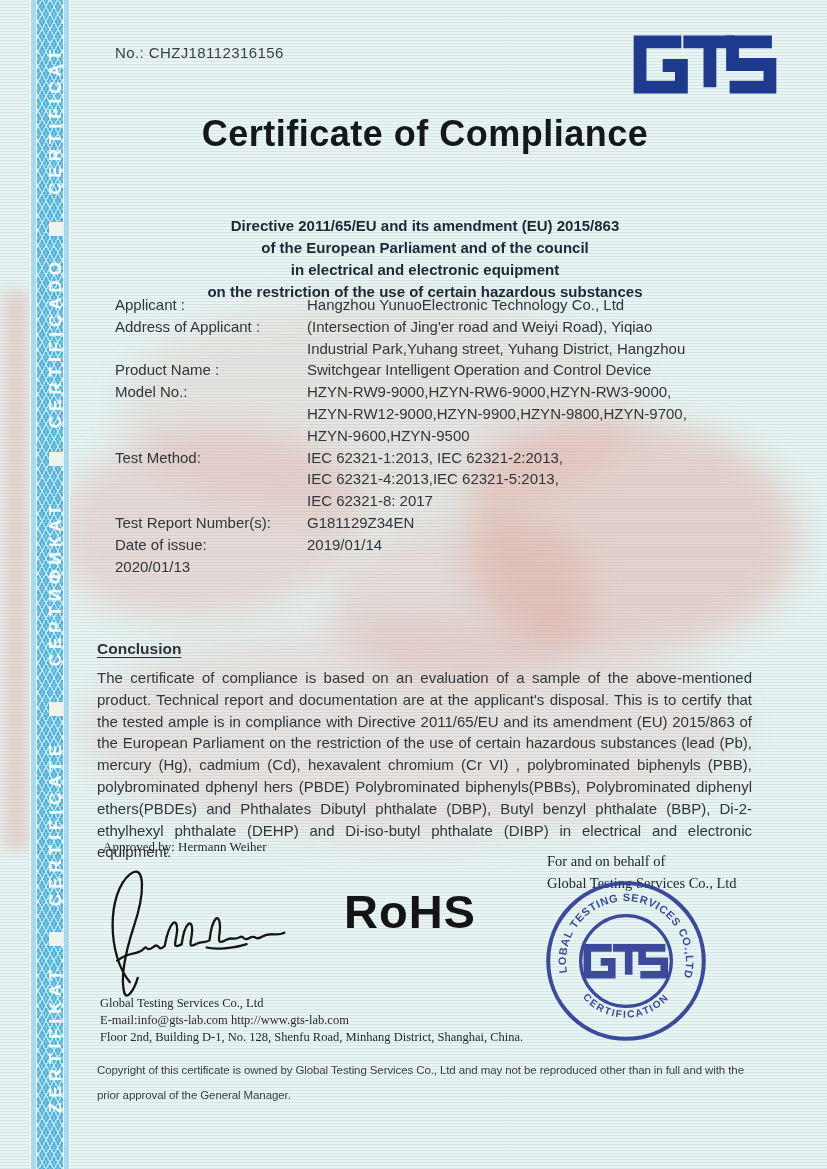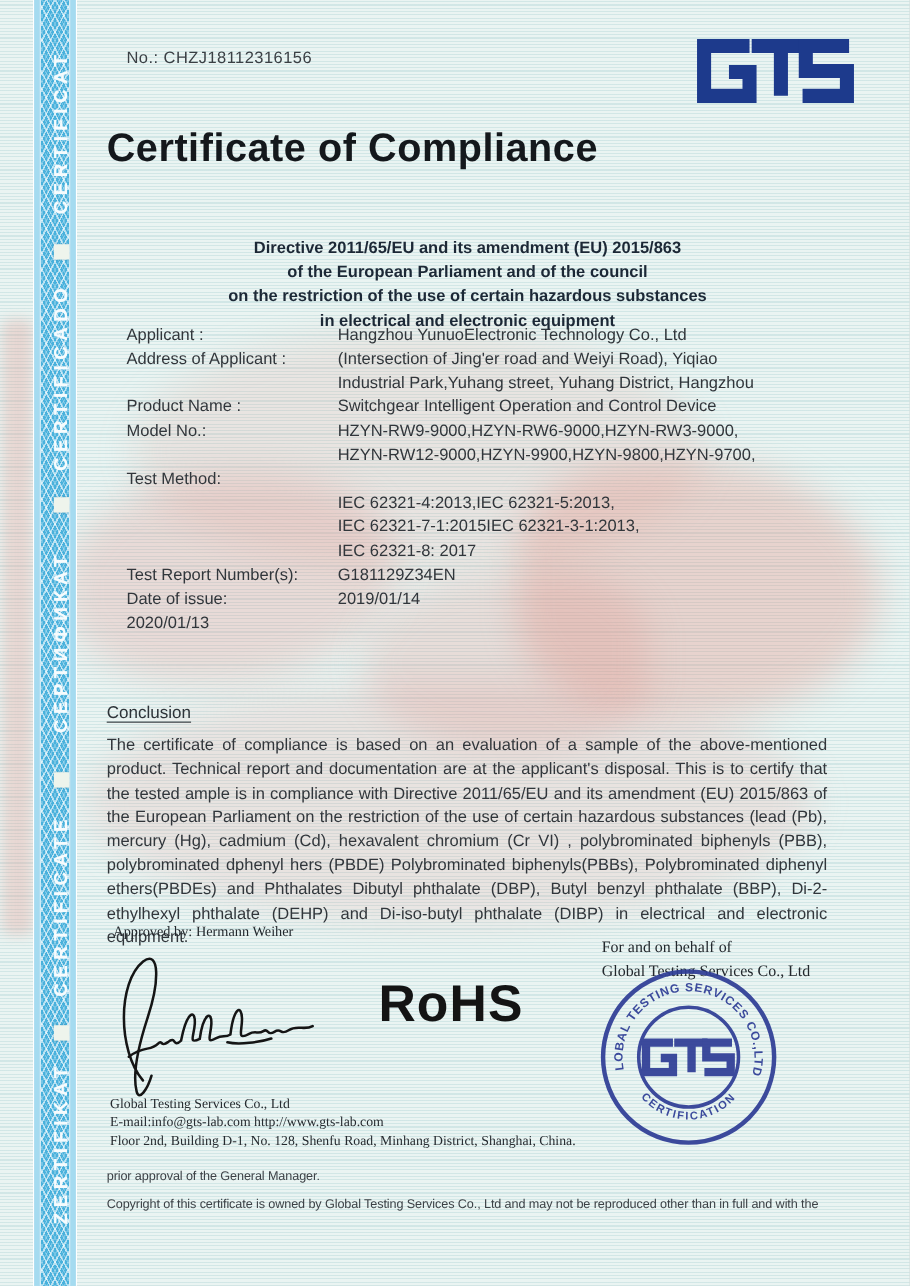--- a/index.html
+++ b/index.html
@@ -31,32 +31,32 @@
   .vword{position:absolute;left:0;width:38px;display:flex;align-items:center;justify-content:center;}
   .vword span{
     writing-mode:vertical-rl;transform:rotate(180deg);
     font-size:17px;font-weight:bold;color:#f6fbfd;letter-spacing:5px;
     text-shadow:0 0 1px rgba(255,255,255,.6);white-space:nowrap;
   }
   .band-sq{position:absolute;left:12px;width:14px;height:14px;background:#eef4ec;box-shadow:0 0 2px rgba(0,60,90,.25);}
   
   .cert-no{position:absolute;left:115px;top:44px;font-size:15px;color:#3a3f44;letter-spacing:.4px;}
   .logo{position:absolute;left:630px;top:34px;}
-  .title{position:absolute;left:97px;top:113px;width:656px;
+  .title{position:absolute;left:97px;top:113px;width:656px;text-align:center;
          font-size:36px;font-weight:bold;color:#14181c;letter-spacing:.5px;}
   .directive{position:absolute;left:97px;top:187px;width:656px;text-align:center;
          font-size:15px;font-weight:bold;color:#1c2836;line-height:22px;margin-top:28px;}
   
   .fields{position:absolute;left:115px;top:294px;width:648px;font-size:15px;color:#31363b;line-height:21.8px;}
   .frow{display:flex;}
   .flabel{width:192px;flex:none;}
   .fvalue{flex:1;white-space:nowrap;}
   
   .conclusion-h{position:absolute;left:97px;top:640px;font-size:15.5px;color:#2d3338;
-         text-decoration:underline;text-underline-offset:3px;}
+         text-decoration:underline;text-underline-offset:3px;font-weight:bold;}
   .conclusion-p{position:absolute;left:97px;top:667px;width:655px;font-size:15px;color:#31363b;
          line-height:21.8px;text-align:justify;}
   
   .approved{position:absolute;left:103px;top:839px;font-family:"Liberation Serif", serif;
          font-size:13px;color:#23282d;}
   .sig{position:absolute;left:86px;top:852px;transform:rotate(-2deg);}
   .rohs{position:absolute;left:344px;top:884px;font-size:47px;font-weight:bold;color:#141414;letter-spacing:1px;}
   .behalf{position:absolute;left:547px;top:850px;font-family:"Liberation Serif", serif;
          font-size:14.5px;color:#23282d;line-height:22px;}
   .seal{position:absolute;left:545px;top:880px;opacity:.93;}
@@ -110,22 +110,22 @@
       <path d="M54 8 H106 M81 8 V54"></path>
       <path d="M144 8 H104 V31 H142 V54 H101"></path>
     </g>
   </svg>
 
   <div class="title">Certificate of Compliance</div>
 
   <div class="directive">
     <div>Directive 2011/65/EU and its amendment (EU) 2015/863</div>
     <div>of the European Parliament and of the council</div>
+    <div>in electrical and electronic equipment</div>
     <div>on the restriction of the use of certain hazardous substances</div>
-    <div>in electrical and electronic equipment</div>
   </div>
 
   <div class="fields">
     <div class="frow">
       <span class="flabel">Applicant :</span>
       <span class="fvalue">Hangzhou YunuoElectronic Technology Co., Ltd</span>
     </div>
     <div class="frow">
       <span class="flabel">Address of Applicant :</span>
       <span class="fvalue">(Intersection of Jing'er road and Weiyi Road), Yiqiao</span>
@@ -140,32 +140,36 @@
     </div>
     <div class="frow">
       <span class="flabel">Model No.:</span>
       <span class="fvalue">HZYN-RW9-9000,HZYN-RW6-9000,HZYN-RW3-9000,</span>
     </div>
     <div class="frow">
       <span class="flabel"></span>
       <span class="fvalue">HZYN-RW12-9000,HZYN-9900,HZYN-9800,HZYN-9700,</span>
     </div>
     <div class="frow">
+      <span class="flabel"></span>
+      <span class="fvalue">HZYN-9600,HZYN-9500</span>
+    </div>
+    <div class="frow">
       <span class="flabel">Test Method:</span>
+      <span class="fvalue">IEC 62321-1:2013, IEC 62321-2:2013,</span>
     </div>
     <div class="frow">
       <span class="flabel"></span>
       <span class="fvalue">IEC 62321-4:2013,IEC 62321-5:2013,</span>
     </div>
     <div class="frow">
       <span class="flabel"></span>
     </div>
     <div class="frow">
       <span class="flabel"></span>
-      <span class="fvalue">IEC 62321-7-1:2015IEC 62321-3-1:2013,</span>
     </div>
     <div class="frow">
       <span class="flabel"></span>
       <span class="fvalue">IEC 62321-8: 2017</span>
     </div>
     <div class="frow">
       <span class="flabel">Test Report Number(s):</span>
       <span class="fvalue">G181129Z34EN</span>
     </div>
     <div class="frow">
@@ -217,17 +221,17 @@
     </g>
   </svg>
 
   <div class="footer">
     <div>Global Testing Services Co., Ltd</div>
     <div>E-mail:info@gts-lab.com  http://www.gts-lab.com</div>
     <div>Floor 2nd, Building D-1, No. 128, Shenfu Road, Minhang District, Shanghai, China.</div>
   </div>
 
   <div class="copyright">
+    <div>Copyright of this certificate is owned by Global Testing Services Co., Ltd and may not be reproduced other than in full and with the</div>
     <div>prior approval of the General Manager.</div>
-    <div>Copyright of this certificate is owned by Global Testing Services Co., Ltd and may not be reproduced other than in full and with the</div>
   </div>
 
 </div>
 
 </body></html>

